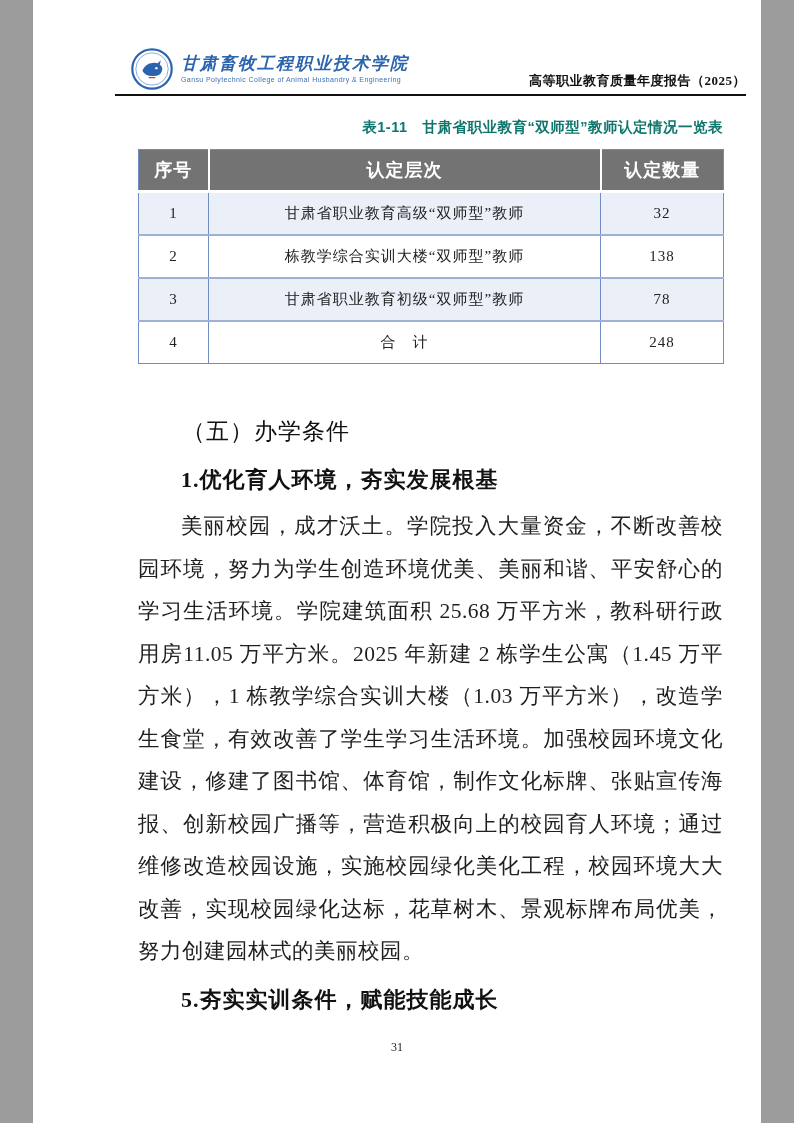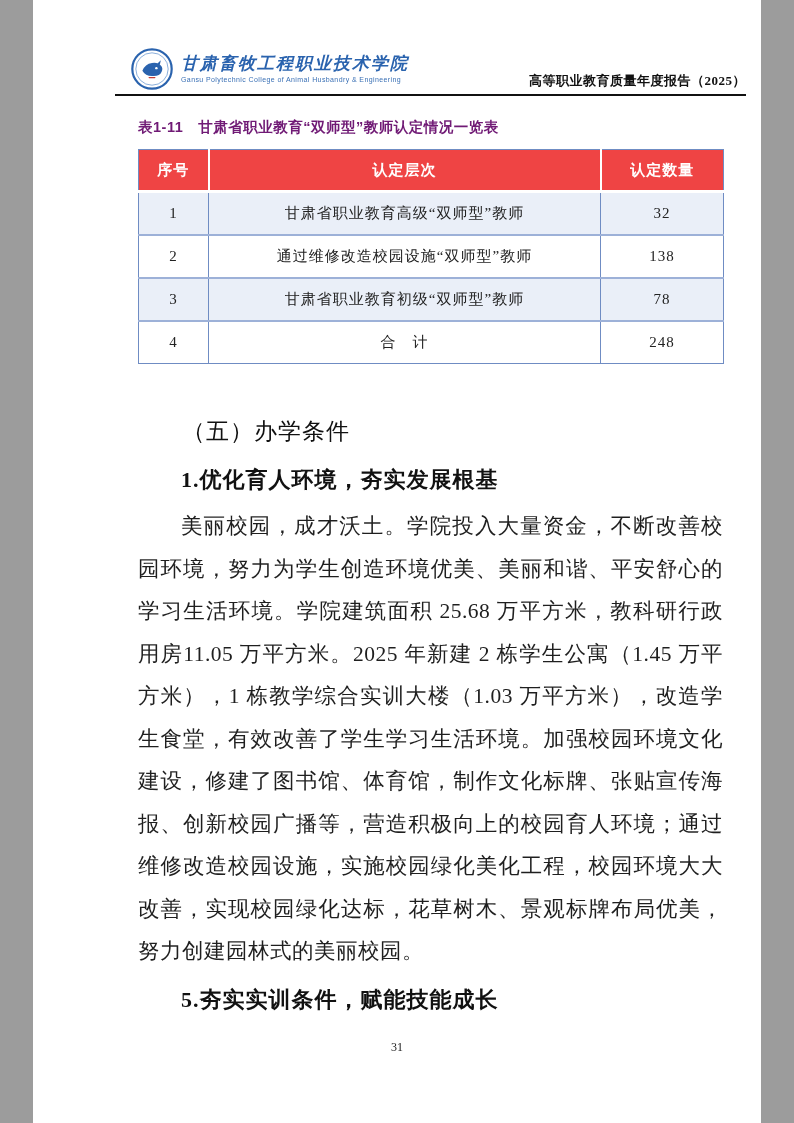--- a/index.html
+++ b/index.html
@@ -57,43 +57,43 @@
   }
 
   
   .main {
     position: absolute;
     left: 105px;
     top: 118px;
     width: 585px;
   }
   .table-caption {
-    text-align: left;
+    text-align: right;
     font-family: "Liberation Sans", sans-serif;
     font-weight: bold;
     font-size: 14.5px;
-    color: #701a75;
+    color: #0f766e;
     letter-spacing: 0.5px;
     margin-bottom: 12px;
   }
   table.data-table {
     width: 100%;
     border-collapse: collapse;
     table-layout: fixed;
     border: 1px solid #6f8cc3;
   }
   table.data-table col.c-no  { width: 70px; }
   table.data-table col.c-lvl { width: 392px; }
   table.data-table col.c-qty { width: 123px; }
   table.data-table th {
-    background: #ef4444;
+    background: #737373;
     color: #ffffff;
     font-family: "Liberation Sans", sans-serif;
     font-weight: bold;
-    font-size: 15px;
+    font-size: 18px;
     height: 42px;
     text-align: center;
     vertical-align: middle;
     border-right: 2px solid #ffffff;
     border-bottom: 3px solid #ffffff;
     letter-spacing: 1px;
   }
   table.data-table th:last-child { border-right: none; }
   table.data-table td {
     height: 43px;
@@ -191,21 +191,21 @@
         </tr>
       </thead>
       <tbody>
         <tr>
           <td>1</td>
           <td>甘肃省职业教育高级“双师型”教师</td>
           <td>32</td>
         </tr>
         <tr>
           <td>2</td>
-          <td>通过维修改造校园设施“双师型”教师</td>
+          <td>栋教学综合实训大楼“双师型”教师</td>
           <td>138</td>
         </tr>
         <tr>
           <td>3</td>
           <td>甘肃省职业教育初级“双师型”教师</td>
           <td>78</td>
         </tr>
         <tr>
           <td>4</td>
           <td>合　计</td>

